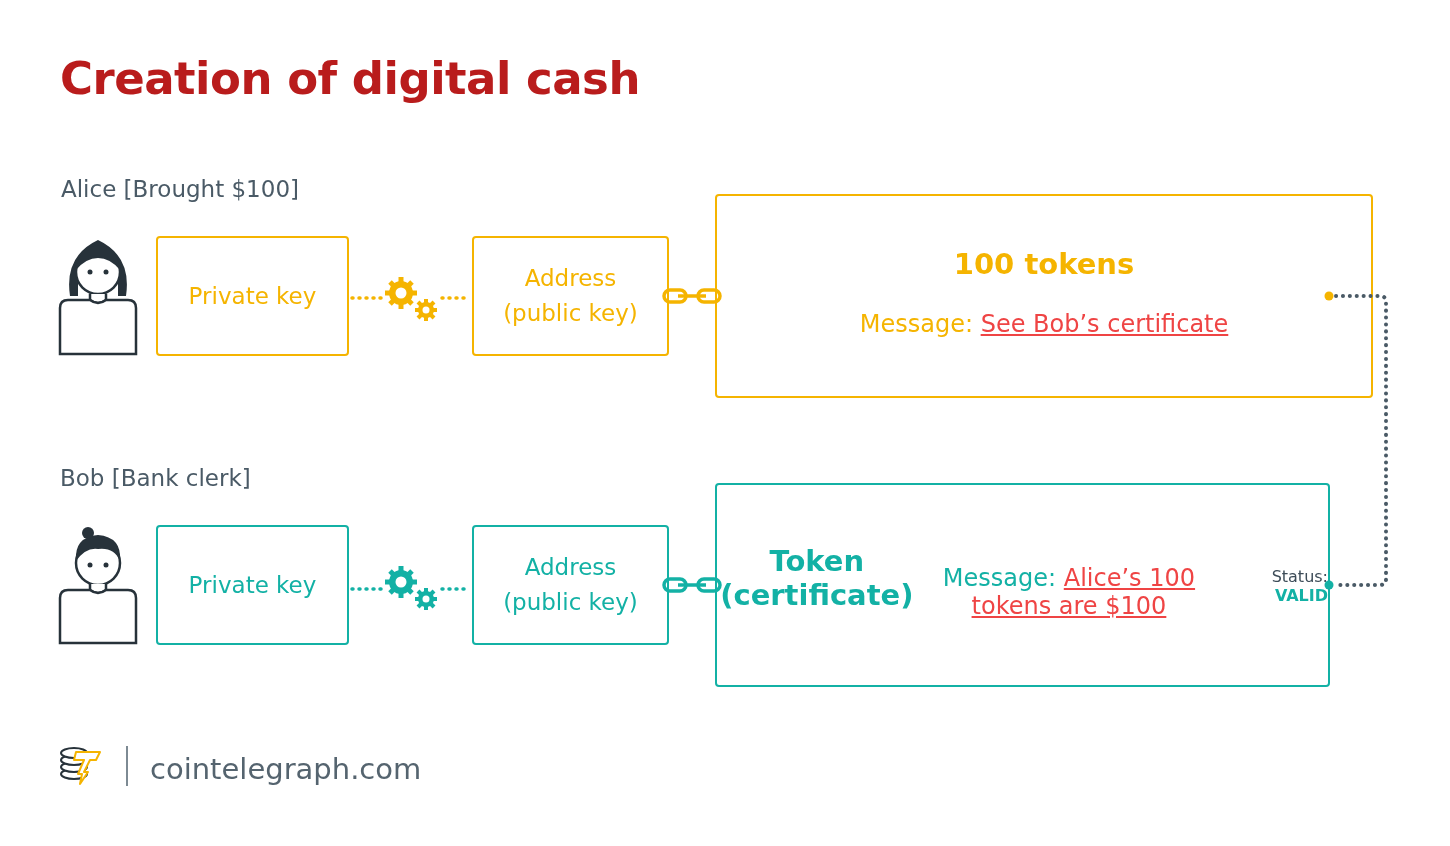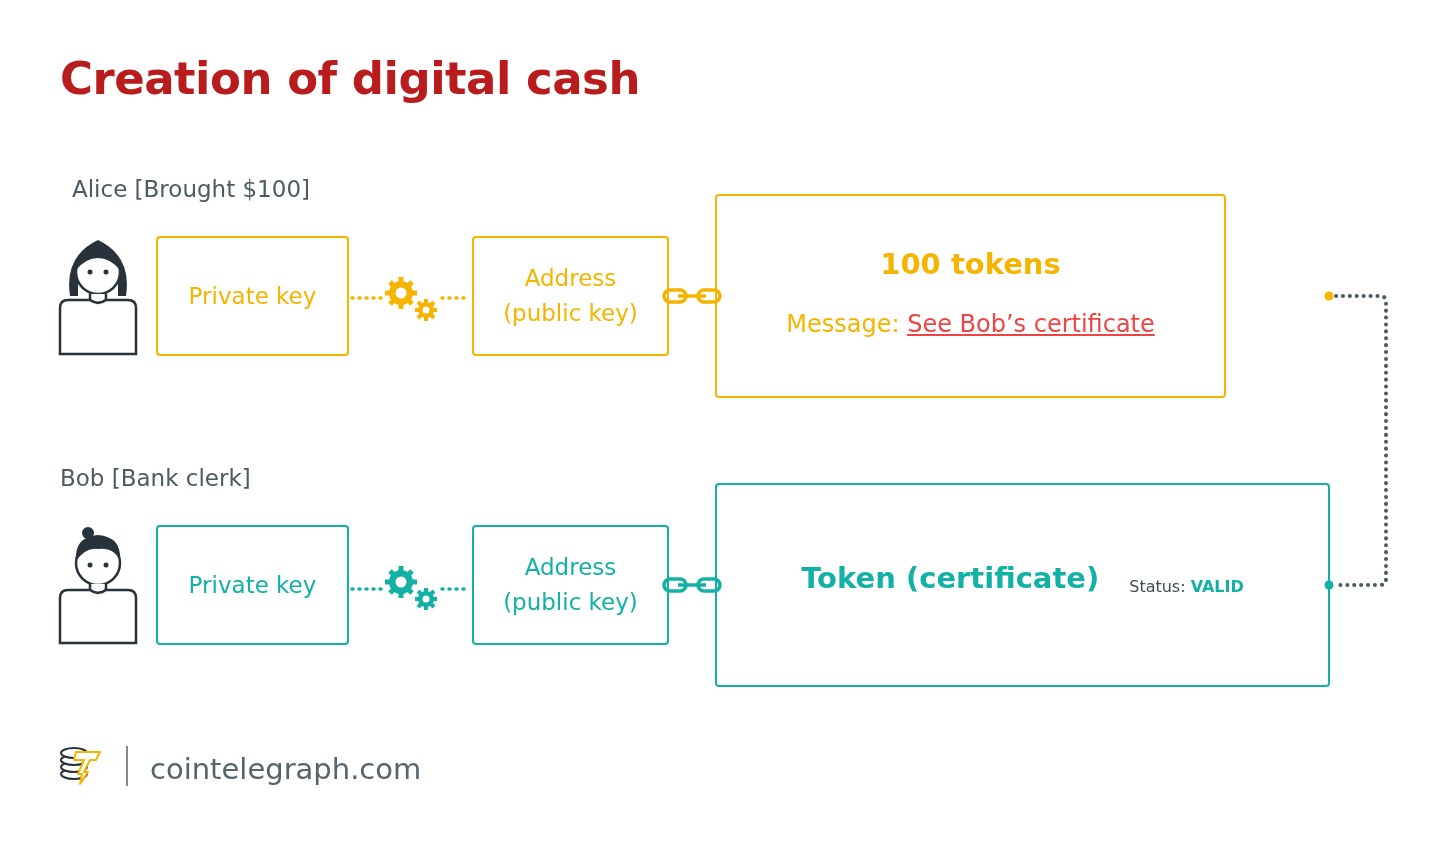--- a/index.html
+++ b/index.html
@@ -20,42 +20,42 @@
   .status b { color:#13b1a5; }
   svg.overlay { position:absolute; left:0; top:0; }
   .footer-text { left:150px; top:752px; font-size:29px; color:#55646f; }
   .footer-divider { left:126px; top:746px; width:2px; height:40px; background:#7d8a93; }
 </style>
 </head>
 <body>
 
 <div class="abs title">Creation of digital cash</div>
 
-<div class="abs person-label" style="left:72px; top:176px;">Alice [Brought $100]</div>
+<div class="abs person-label" style="left:61px; top:176px;">Alice [Brought $100]</div>
 
 <svg class="abs" style="left:58px; top:236px;" width="80" height="120" viewBox="0 0 80 120">
   <path d="M12 60 Q6 20 40 4 Q74 20 68 60 L60 60 L60 36 L20 36 L20 60 Z" fill="#27323a"></path>
   <circle cx="40" cy="36" r="22" fill="#fff" stroke="#27323a" stroke-width="2.5"></circle>
   <path d="M18 34 Q22 8 40 10 Q58 8 62 34 Q52 22 40 22 Q28 22 18 34 Z" fill="#27323a"></path>
   <circle cx="32" cy="36" r="2.5" fill="#27323a"></circle>
   <circle cx="48" cy="36" r="2.5" fill="#27323a"></circle>
   <path d="M32 58 L32 64 Q40 70 48 64 L48 58" fill="#fff" stroke="#27323a" stroke-width="2.5"></path>
   <path d="M2 118 L2 72 Q2 64 10 64 L32 64 Q40 70 48 64 L70 64 Q78 64 78 72 L78 118 Z" fill="#fff" stroke="#27323a" stroke-width="2.5"></path>
 </svg>
 
 <div class="box yellow small-text" style="left:156px; top:236px; width:193px; height:120px;">
   <span>Private key</span>
 </div>
 
 <div class="box yellow small-text" style="left:472px; top:236px; width:197px; height:120px; flex-direction:column;">
   <span>Address</span>
   <span>(public key)</span>
 </div>
 
-<div class="box yellow" style="left:715px; top:194px; width:511px; height:204px; flex-direction:column;gap:15px;">
+<div class="box yellow" style="left:715px; top:194px; width:658px; height:204px; flex-direction:column;gap:15px;">
   <div class="big-head" style="margin-top:-8px;">100 tokens</div>
   <div class="msg" style="margin-top:14px;">
     <span>Message:</span>
     <span class="val">See Bob’s certificate</span>
   </div>
 </div>
 
 <div class="abs person-label" style="left:60px; top:465px;">Bob [Bank clerk]</div>
 
 <svg class="abs" style="left:58px; top:525px;" width="80" height="120" viewBox="0 0 80 120">
@@ -72,20 +72,24 @@
   <span>Private key</span>
 </div>
 
 <div class="box teal small-text" style="left:472px; top:525px; width:197px; height:120px; flex-direction:column;">
   <span>Address</span>
   <span>(public key)</span>
 </div>
 
 <div class="box teal" style="left:715px; top:483px; width:615px; height:204px; flex-direction:row;">
   <div class="big-head" style="margin-top:-14px;">Token (certificate)</div>
+  <div class="msg" style="margin-top:14px;">
+    <span>Message:</span>
+    <span class="val">Alice’s 100 tokens are $100</span>
+  </div>
   <div class="status" style="margin-top:2px; margin-left:30px;">
     <span>Status:</span>
     <b>VALID</b>
   </div>
 </div>
 
 <svg class="overlay" width="1450" height="846">
 
   <line x1="352" y1="298" x2="384" y2="298" stroke="#f5b400" stroke-width="3.5" stroke-dasharray="1 6" stroke-linecap="round"></line>
   <line x1="442" y1="298" x2="470" y2="298" stroke="#f5b400" stroke-width="3.5" stroke-dasharray="1 6" stroke-linecap="round"></line>

